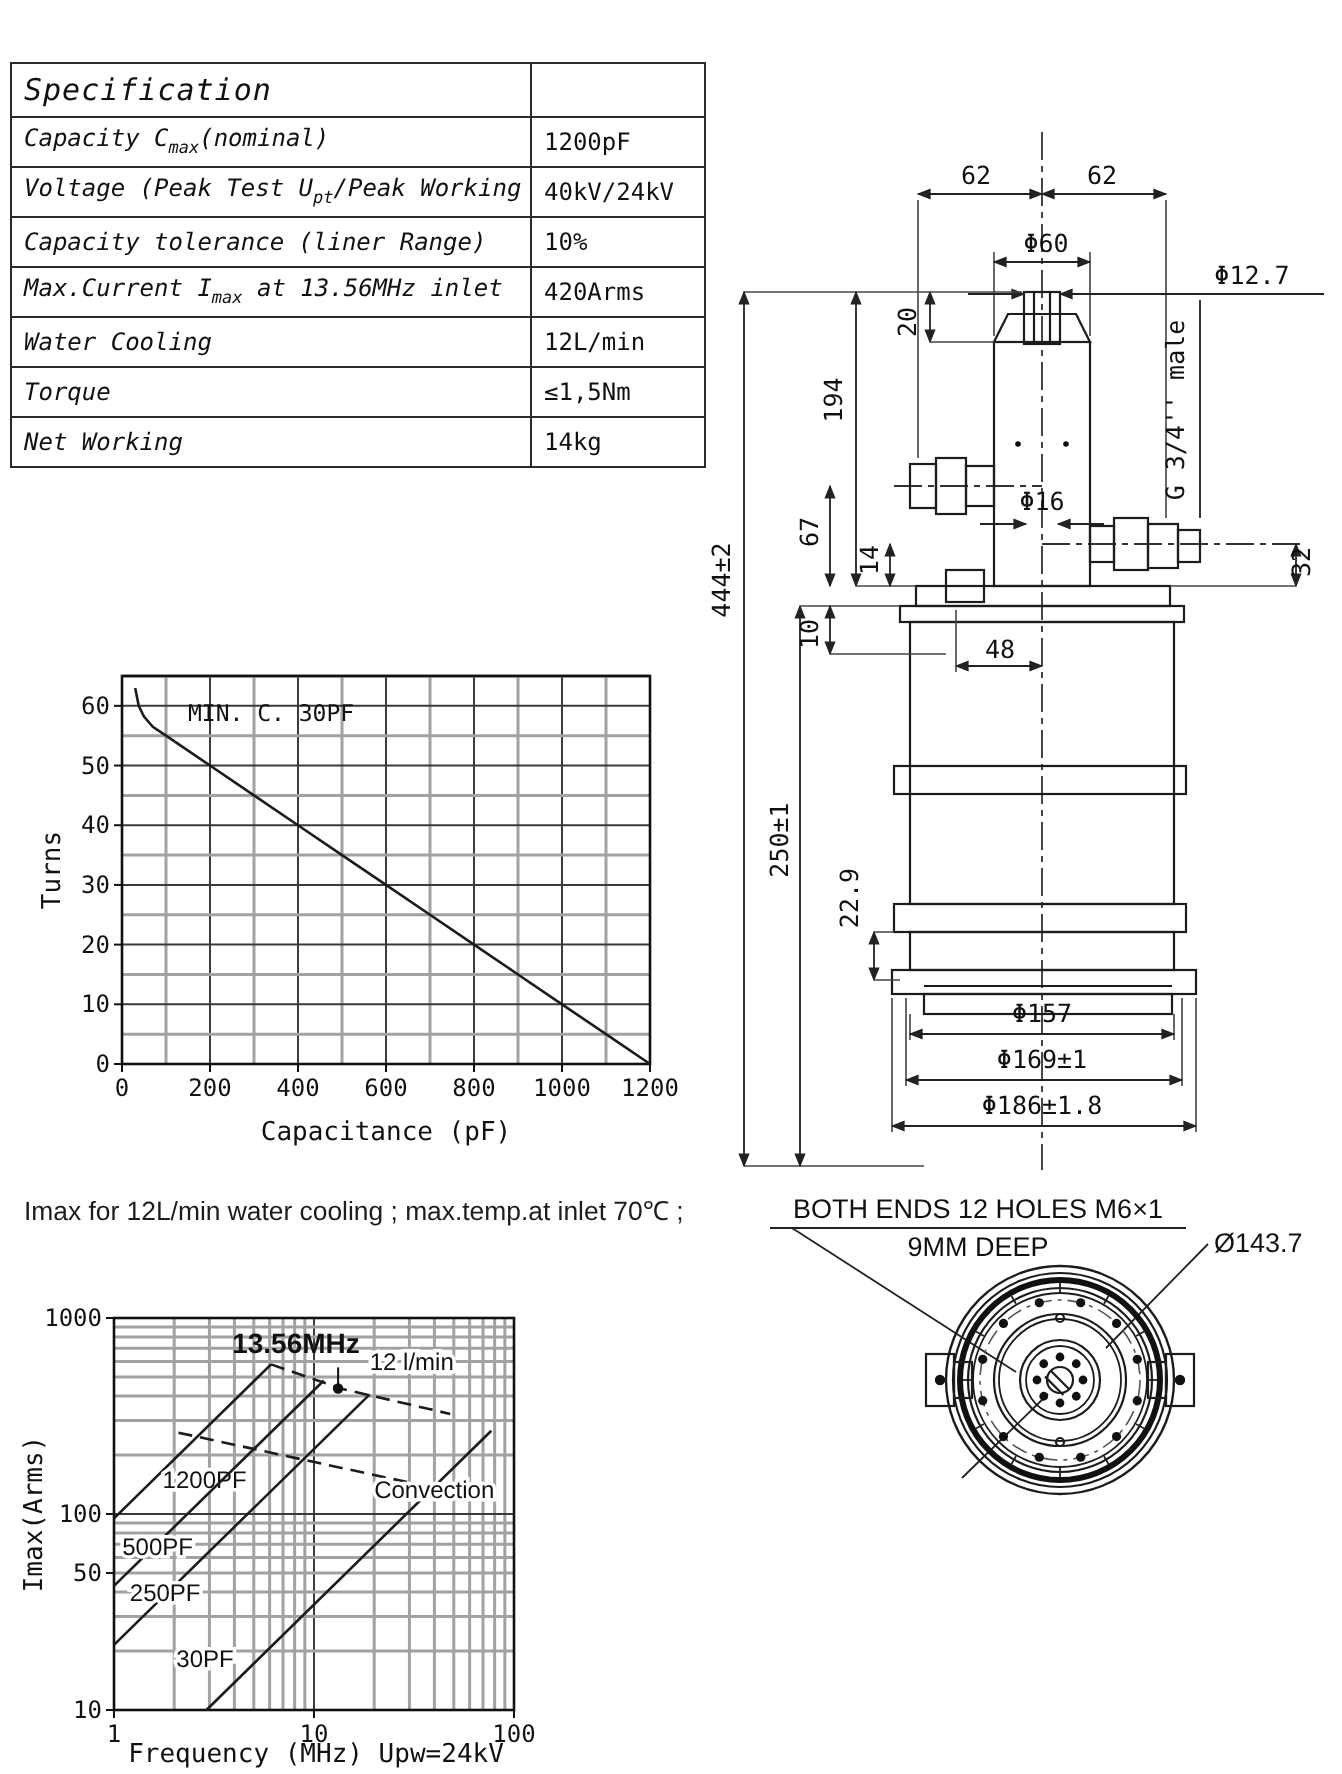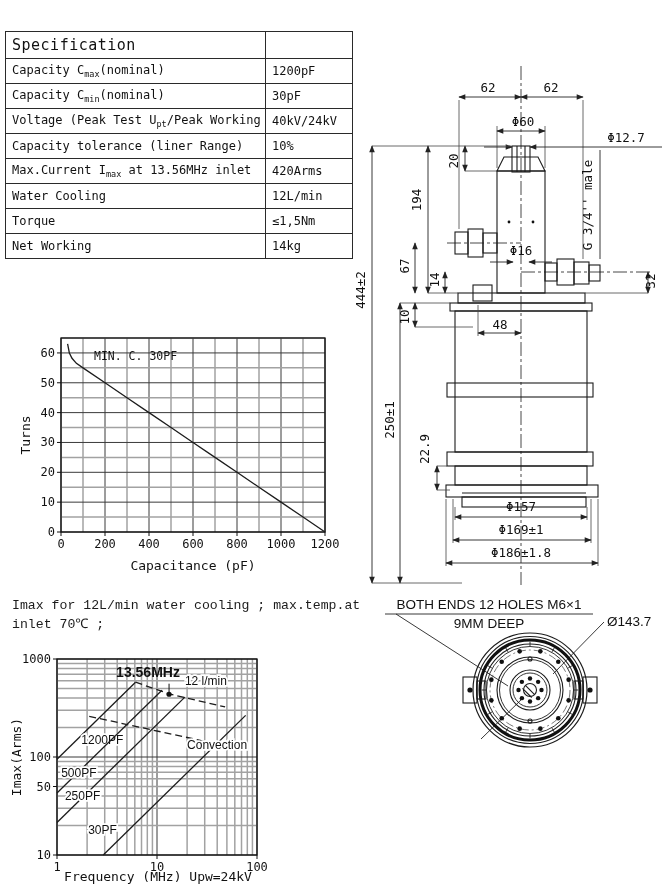--- a/index.html
+++ b/index.html
@@ -3,26 +3,26 @@
 <meta charset="utf-8">
 <style>
   html,body{margin:0;padding:0;background:#fff;}
   .page{position:relative;width:671px;height:887px;background:#fff;overflow:hidden;
         font-family:"DejaVu Sans Mono",monospace;color:#111;}
   
   table.spec{position:absolute;left:5px;top:31px;width:348px;border-collapse:collapse;
              table-layout:fixed;}
   table.spec td{border:1px solid #2a2a2a;font-size:12px;padding:1px 6px;height:22px;
                 white-space:nowrap;overflow:hidden;}
-  table.spec td.lbl{width:247px;}
+  table.spec td.lbl{width:247px;font-style:italic;}
   table.spec td.hdr{font-size:15px;height:24px;letter-spacing:.5px;}
   table.spec sub{font-size:8.5px;}
   
   .note{position:absolute;left:12px;top:596px;width:392px;
-        font-family:Liberation Mono, monospace;font-size:13.2px;line-height:19px;color:#1c1c1c;}
+        font-family:Liberation Sans, sans-serif;font-size:13.2px;line-height:19px;color:#1c1c1c;}
   
   svg{position:absolute;overflow:visible;}
   .gmin{stroke:#a2a2a2;stroke-width:1.5;}
   .gmaj{stroke:#3a3a3a;stroke-width:1;}
   .frame{fill:none;stroke:#111;stroke-width:1.3;}
   .tick{stroke:#111;stroke-width:1;}
   .ticklab{font:12px "DejaVu Sans Mono",monospace;fill:#111;}
   .axlab{font:13px "DejaVu Sans Mono",monospace;fill:#111;}
   .series{fill:none;stroke:#1c1c1c;stroke-width:1.3;}
   .slabel{font:12px "Liberation Sans",sans-serif;fill:#111;paint-order:stroke;stroke:#fff;stroke-width:3.5;}
@@ -47,24 +47,20 @@
 
   <table class="spec">
     <tbody id="spec-tbody">
       <tr>
         <td class="lbl hdr">Specification</td>
         <td class="hdr"></td>
       </tr>
     <tr>
           <td class="lbl"><span>Capacity C</span><sub>max</sub><span>(nominal)</span></td>
           <td class="val">1200pF</td>
-        </tr>
-        <tr>
-          <td class="lbl"><span>Capacity C</span><sub>min</sub><span>(nominal)</span></td>
-          <td class="val">30pF</td>
         </tr>
         <tr>
           <td class="lbl"><span>Voltage (Peak Test U</span><sub>pt</sub><span>/Peak Working U</span></td>
           <td class="val">40kV/24kV</td>
         </tr>
         <tr>
           <td class="lbl"><span>Capacity tolerance (liner Range)</span></td>
           <td class="val">10%</td>
         </tr>
         <tr>

